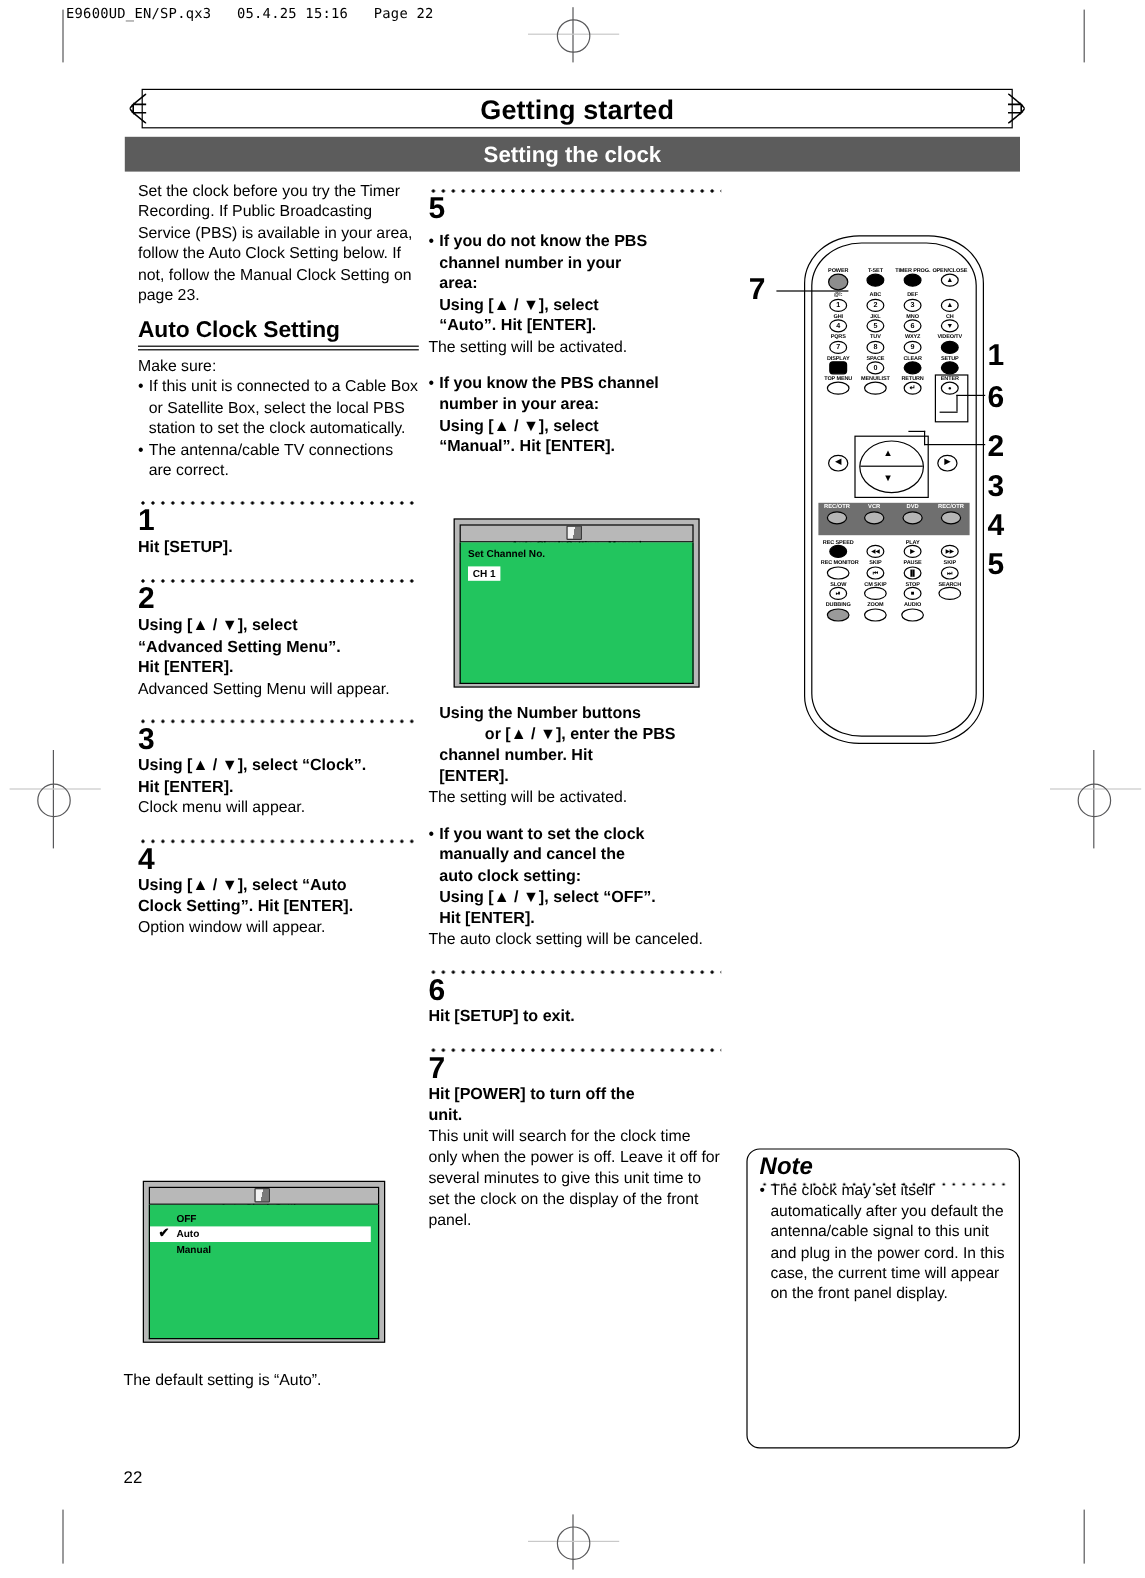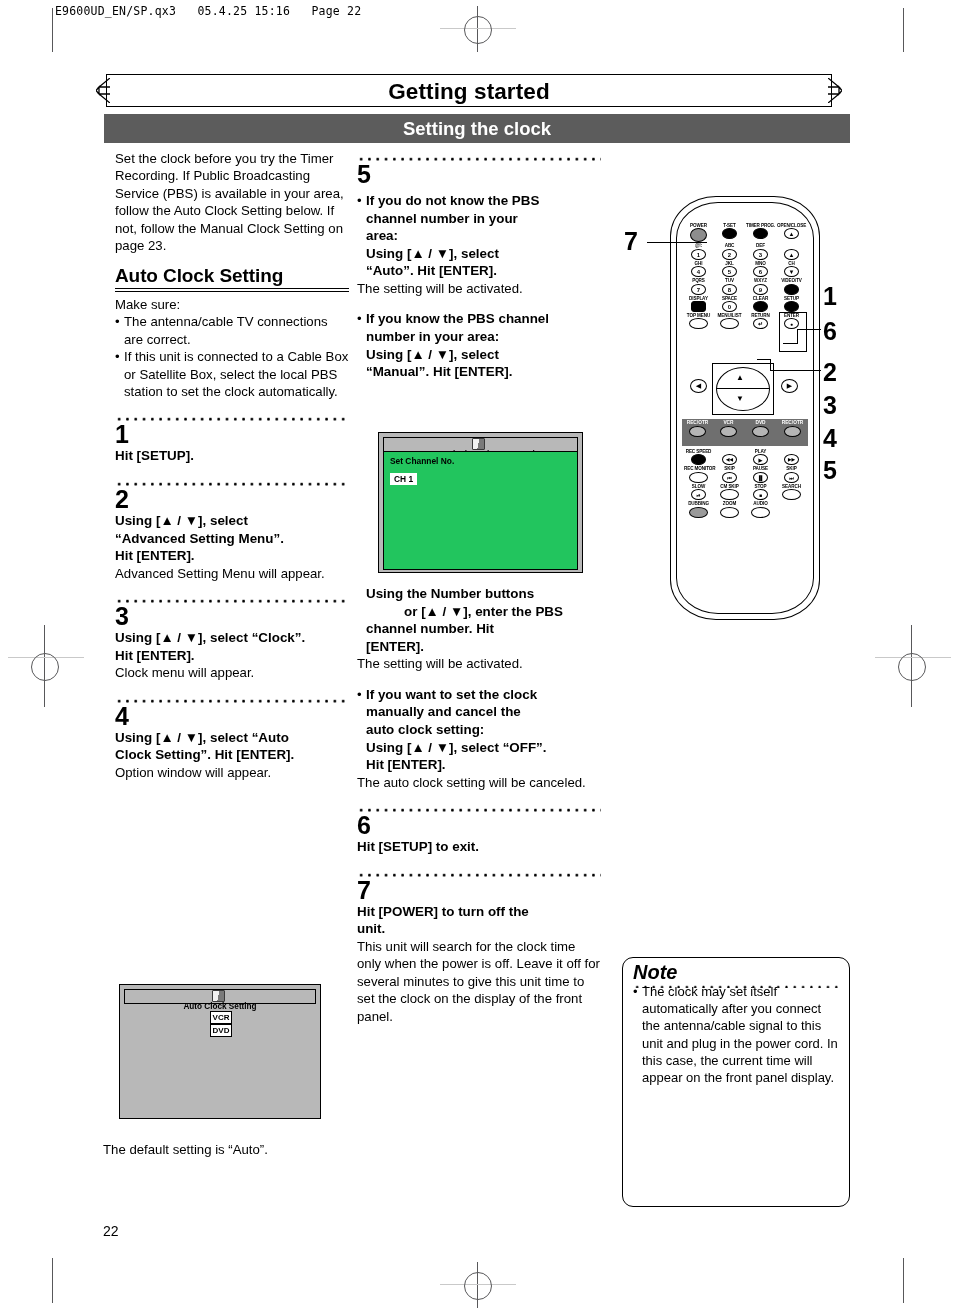--- a/index.html
+++ b/index.html
@@ -49,21 +49,21 @@
     font-family: "DejaVu Sans Mono", monospace;
     font-size: 11.5px;
     letter-spacing: 0.2px;
     color: #000;
     white-space: pre;
   }
 
   
   .ribbon {
     position: absolute;
-    left: 96px;
+    left: 108px;
     top: 74px;
     width: 746px;
     height: 35px;
   }
   .ribbon-body {
     position: absolute;
     left: 10px;
     right: 10px;
     top: 0;
     height: 33px;
@@ -539,22 +539,22 @@
 
   <div class="col col-left">
 
     <p class="body-text">Set the clock before you try the Timer Recording. If Public Broadcasting Service (PBS) is available in your area, follow the Auto Clock Setting below. If not, follow the Manual Clock Setting on page 23.</p>
 
     <h2 class="sub">Auto Clock Setting</h2>
     <div class="rule-double"></div>
 
     <p class="body-text">Make sure:</p>
     <ul class="bullets">
+      <li>If this unit is connected to a Cable Box or Satellite Box, select the local PBS station to set the clock automatically.</li>
       <li>The antenna/cable TV connections are correct.</li>
-      <li>If this unit is connected to a Cable Box or Satellite Box, select the local PBS station to set the clock automatically.</li>
     </ul>
 
     <div class="dots"></div>
     <div class="stepnum">1</div>
     <p class="step-head">Hit [SETUP].</p>
 
     <div class="dots"></div>
     <div class="stepnum">2</div>
     <p class="step-head">Using [▲ / ▼], select</p>
     <p class="step-head">“Advanced Setting Menu”.</p>
@@ -573,20 +573,32 @@
     <p class="step-head">Clock Setting”. Hit [ENTER].</p>
     <p class="step-body">Option window will appear.</p>
   </div>
 
   <div class="osd" style="position:absolute;left:119px;top:984px;width:202px;height:135px;">
     <div class="osd-title">
       <span class="osd-disc-icon"></span>
       <span class="osd-title-text">Auto Clock Setting</span>
       <span class="badge">VCR</span>
       <span class="badge">DVD</span>
+    </div>
+    <div class="osd-body" style="height:112px;padding-top:5px;">
+      <div class="osd-row">
+        <span>OFF</span>
+      </div>
+      <div class="osd-row sel">
+        <span class="osd-check">✔</span>
+        <span>Auto</span>
+      </div>
+      <div class="osd-row">
+        <span>Manual</span>
+      </div>
     </div>
   </div>
 
   <div style="position:absolute;left:103px;top:1141px;width:234px;font-size:13.2px;line-height:17.4px;">The default setting is “Auto”.</div>
 
   <div class="col col-mid">
 
     <div class="dots" style="margin-top:2px;"></div>
     <div class="stepnum">5</div>
 
@@ -652,21 +664,21 @@
     <div class="stepnum">7</div>
     <p class="step-head">Hit [POWER] to turn off the</p>
     <p class="step-head">unit.</p>
     <p class="step-body">This unit will search for the clock time only when the power is off. Leave it off for several minutes to give this unit time to set the clock on the display of the front panel.</p>
   </div>
 
   <div class="note-box">
     <div class="note-title">Note</div>
     <div class="note-dots"></div>
     <ul class="bullets">
-      <li>The clock may set itself automatically after you connect the antenna/cable signal to this unit and plug in the power cord. In this case, the current time will appear on the front panel display.</li>
+      <li>The clock may set itself automatically after you default the antenna/cable signal to this unit and plug in the power cord. In this case, the current time will appear on the front panel display.</li>
     </ul>
   </div>
 
   <div class="remote-wrap">
     <div class="remote-body"></div>
     <div class="remote-inner"></div>
 
     <div class="btn-grid">
 
       <div class="brow">

